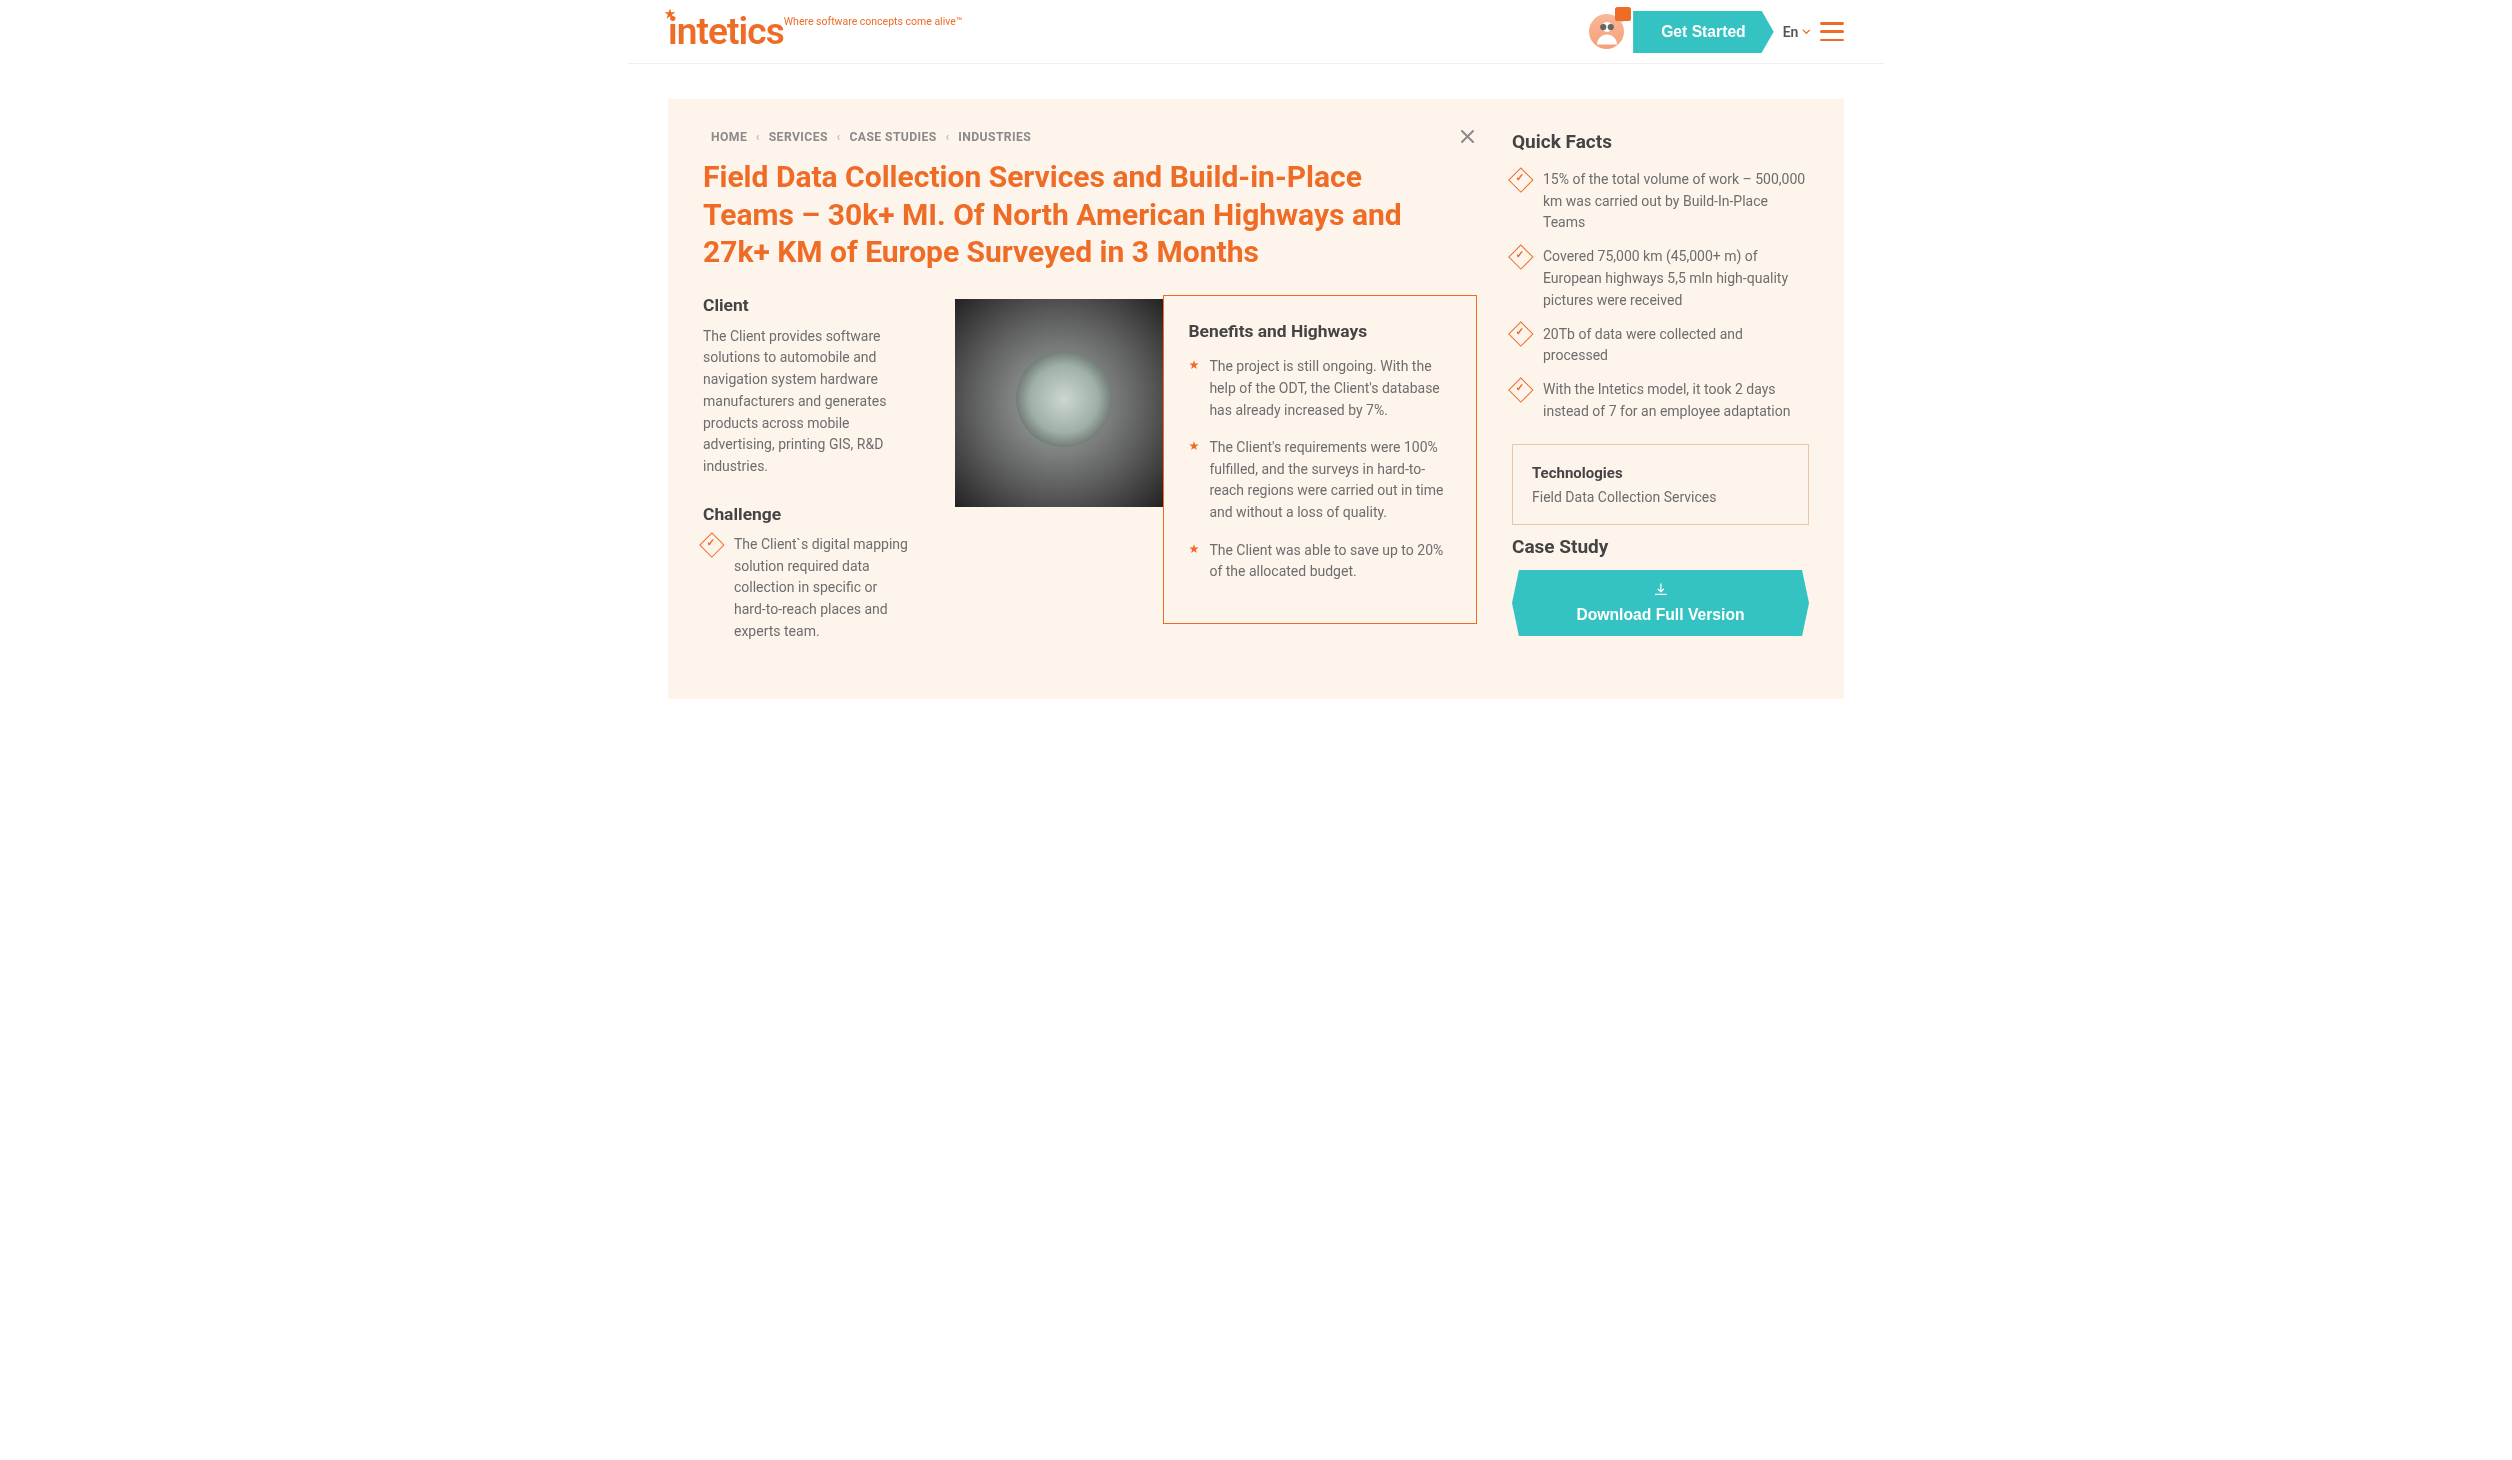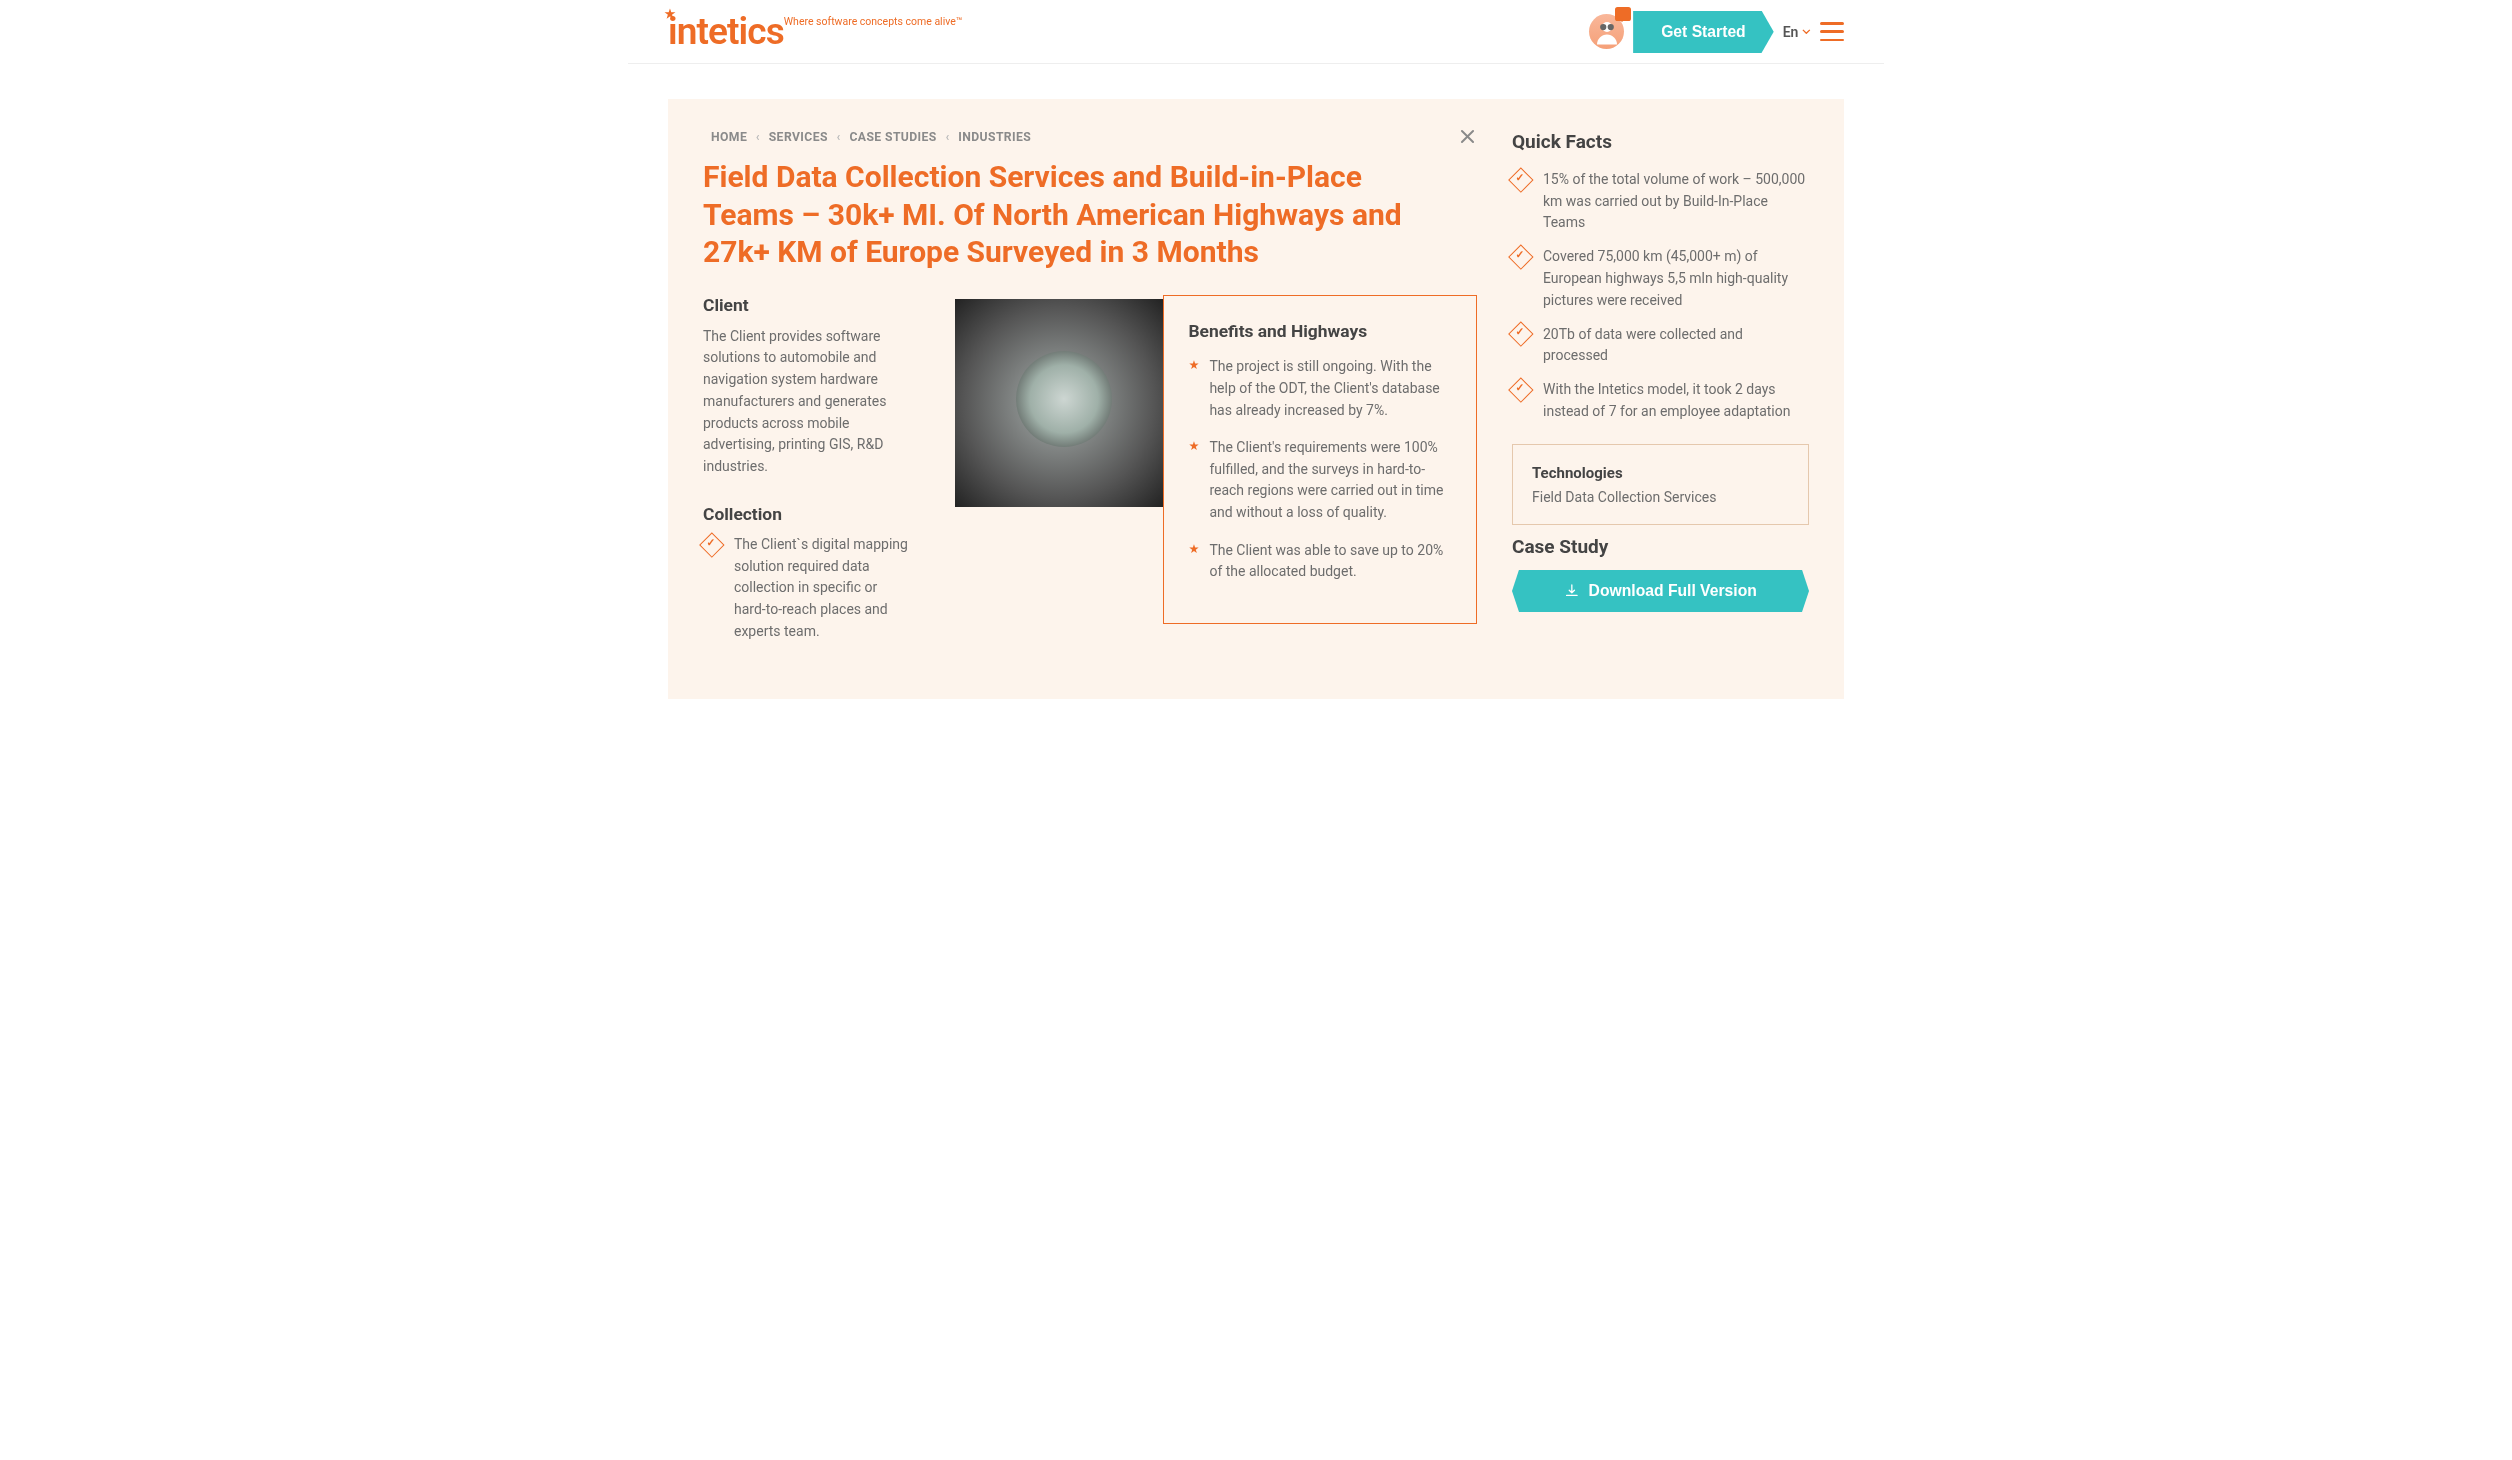--- a/index.html
+++ b/index.html
@@ -245,21 +245,21 @@
   .download-btn{
     width:100%;
     background:#35c2c2;
     color:#fff;
     border:none;
     font-size:15.7px;
     font-weight:700;
     padding:12.2px 0;
     cursor:pointer;
     clip-path: polygon(7px 0, calc(100% - 7px) 0, 100% 50%, calc(100% - 7px) 100%, 7px 100%, 0 50%);
-    display:flex;align-items:center;justify-content:center;gap:8.7px;
+    display:flex;align-items:center;justify-content:center;gap:8.7px;flex-direction:column;
   }
   .download-btn svg{width:15.7px;height:15.7px;fill:#fff;}
 </style>
 </head>
 <body>
 
 <header>
   <div class="logo-block">
     <div class="logo-text">intetics</div>
     <div class="tagline">Where software concepts come alive™</div>
@@ -308,21 +308,21 @@
       </nav>
 
       <h1 class="title">Field Data Collection Services and Build-in-Place Teams – 30k+ MI. Of North American Highways and 27k+ KM of Europe Surveyed in 3 Months</h1>
 
       <div class="two-col">
         <div class="left-text">
           <div class="img-placeholder"></div>
           <h3 class="subhead">Client</h3>
           <p class="body">The Client provides software solutions to automobile and navigation system hardware manufacturers and generates products across mobile advertising, printing GIS, R&amp;D industries.</p>
 
-          <h3 class="subhead">Collection</h3>
+          <h3 class="subhead">Challenge</h3>
           <ul class="diamond-list">
             <li style="max-width:209px;">The Client`s digital mapping solution required data collection in specific or hard-to-reach places and experts team.</li>
           </ul>
         </div>
 
         <div class="right-box">
           <div class="results-box">
             <h3>Benefits and Highways</h3>
             <ul class="star-list">
               <li>The project is still ongoing. With the help of the ODT, the Client's database has already increased by 7%.</li>

